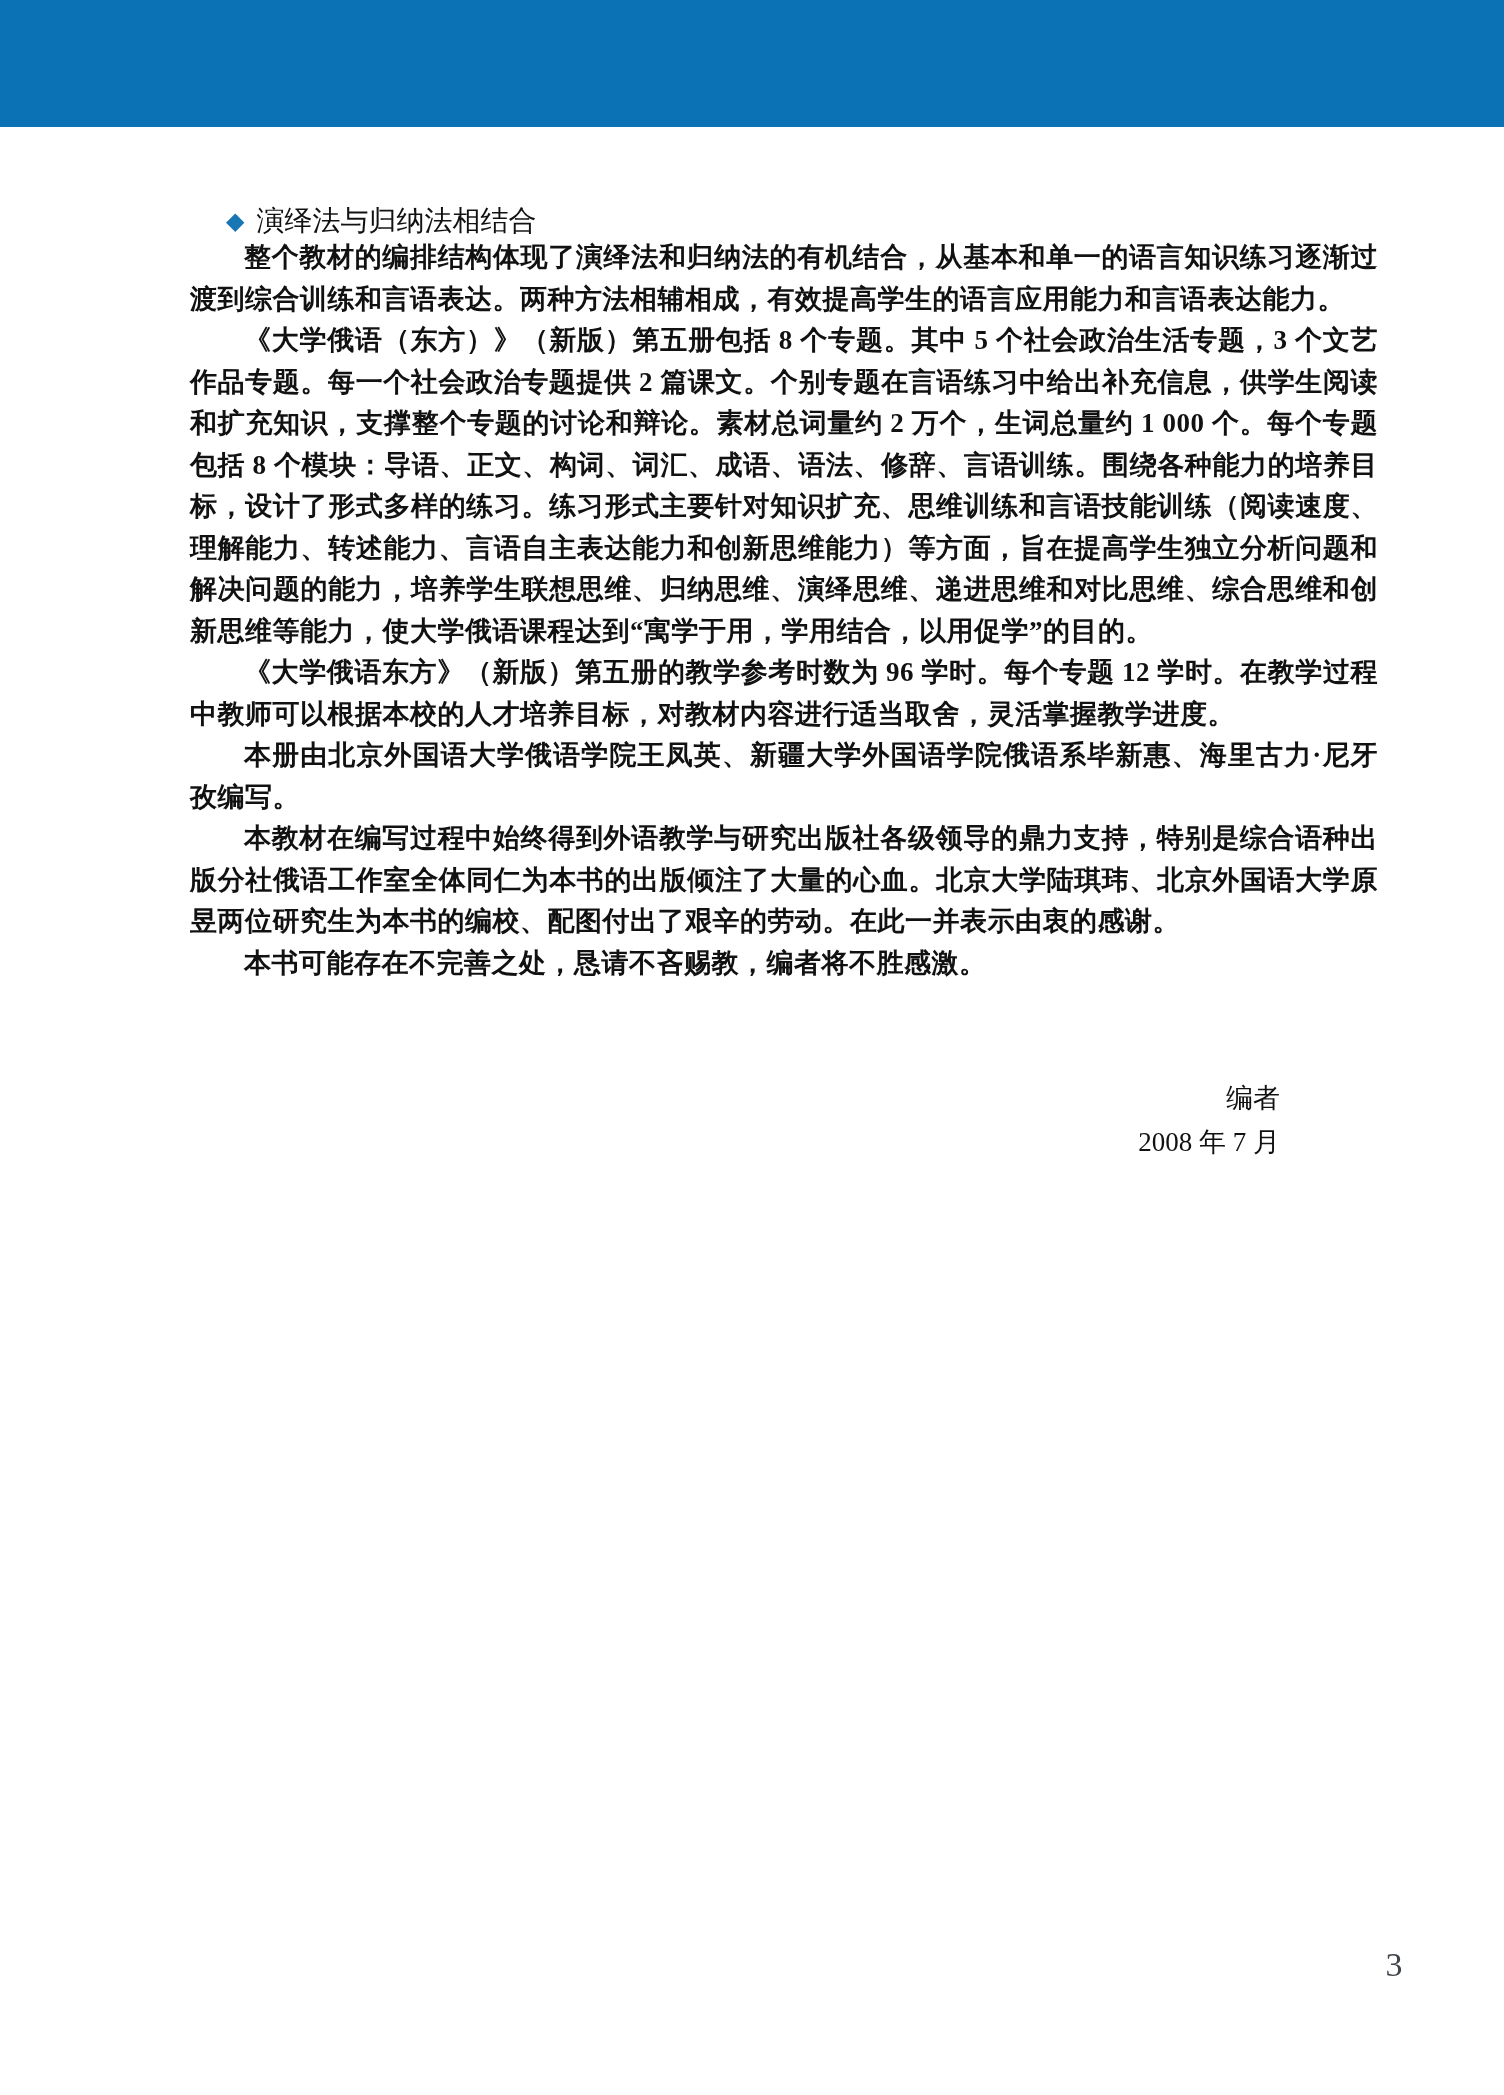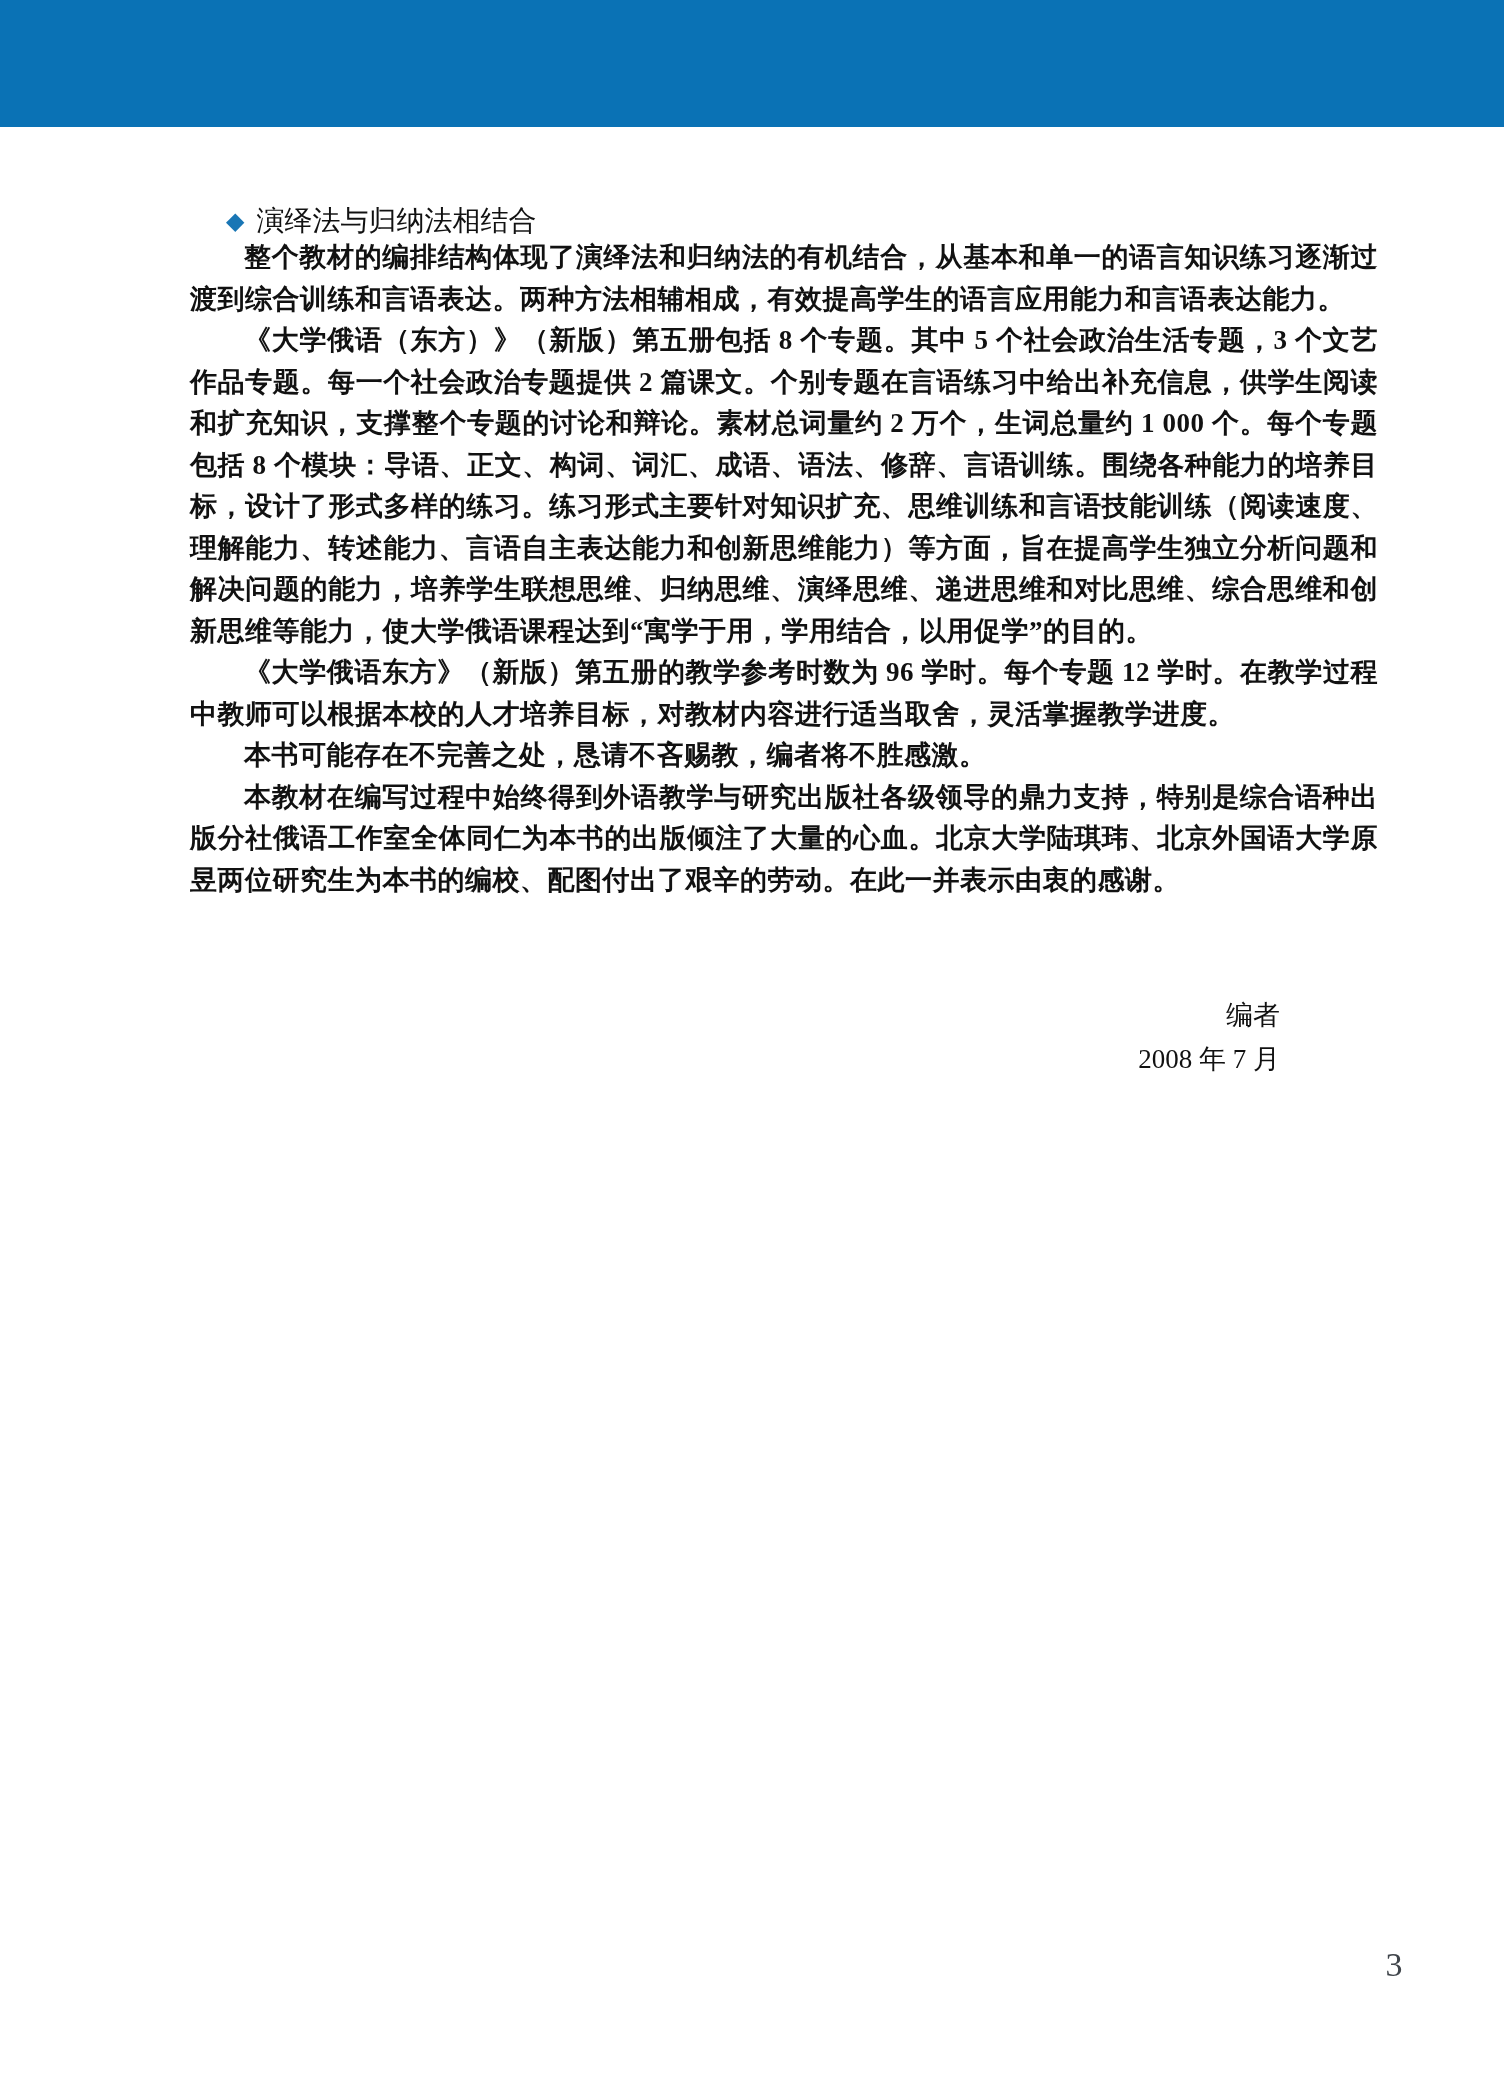--- a/index.html
+++ b/index.html
@@ -77,22 +77,23 @@
 <div class="content">
 
   <div class="heading">
     <span class="diamond" style="color: rgb(25, 118, 181);">◆</span><span>演绎法与归纳法相结合</span>
   </div>
 
   <div class="paragraphs" id="paragraphs">
       <p>整个教材的编排结构体现了演绎法和归纳法的有机结合，从基本和单一的语言知识练习逐渐过渡到综合训练和言语表达。两种方法相辅相成，有效提高学生的语言应用能力和言语表达能力。</p>
       <p>《大学俄语（东方）》（新版）第五册包括 8 个专题。其中 5 个社会政治生活专题，3 个文艺作品专题。每一个社会政治专题提供 2 篇课文。个别专题在言语练习中给出补充信息，供学生阅读和扩充知识，支撑整个专题的讨论和辩论。素材总词量约 2 万个，生词总量约 1 000 个。每个专题包括 8 个模块：导语、正文、构词、词汇、成语、语法、修辞、言语训练。围绕各种能力的培养目标，设计了形式多样的练习。练习形式主要针对知识扩充、思维训练和言语技能训练（阅读速度、理解能力、转述能力、言语自主表达能力和创新思维能力）等方面，旨在提高学生独立分析问题和解决问题的能力，培养学生联想思维、归纳思维、演绎思维、递进思维和对比思维、综合思维和创新思维等能力，使大学俄语课程达到“寓学于用，学用结合，以用促学”的目的。</p>
       <p>《大学俄语东方》（新版）第五册的教学参考时数为 96 学时。每个专题 12 学时。在教学过程中教师可以根据本校的人才培养目标，对教材内容进行适当取舍，灵活掌握教学进度。</p>
+      <p>本册由北京外国语大学俄语学院王凤英、新疆大学外国语学院俄语系毕新惠、海里古力·尼牙孜编写。</p>
+      <p>本教材在编写过程中始终得到外语教学与研究出版社各级领导的鼎力支持，特别是综合语种出版分社俄语工作室全体同仁为本书的出版倾注了大量的心血。北京大学陆琪玮、北京外国语大学原昱两位研究生为本书的编校、配图付出了艰辛的劳动。在此一并表示由衷的感谢。</p>
       <p>本书可能存在不完善之处，恳请不吝赐教，编者将不胜感激。</p>
-      <p>本教材在编写过程中始终得到外语教学与研究出版社各级领导的鼎力支持，特别是综合语种出版分社俄语工作室全体同仁为本书的出版倾注了大量的心血。北京大学陆琪玮、北京外国语大学原昱两位研究生为本书的编校、配图付出了艰辛的劳动。在此一并表示由衷的感谢。</p>
     </div>
 
   <div class="signature">
     <div>编者</div>
     <div>2008 年 7 月</div>
   </div>
 
 </div>
 
 <div class="page-number" style="color: rgb(64, 69, 75);">3</div>

